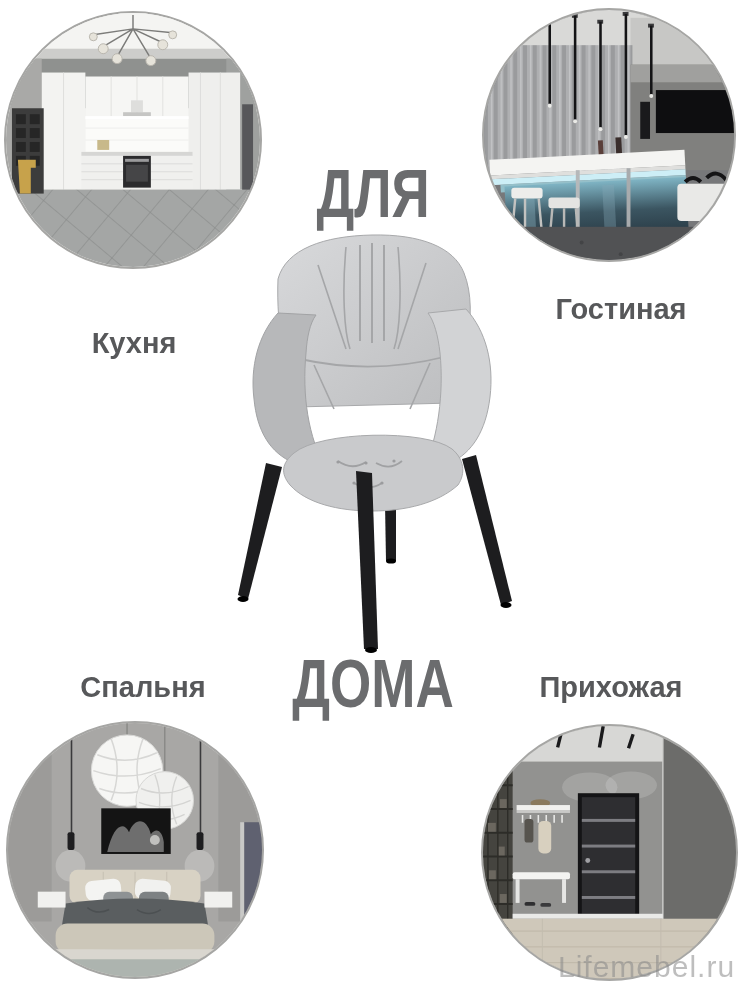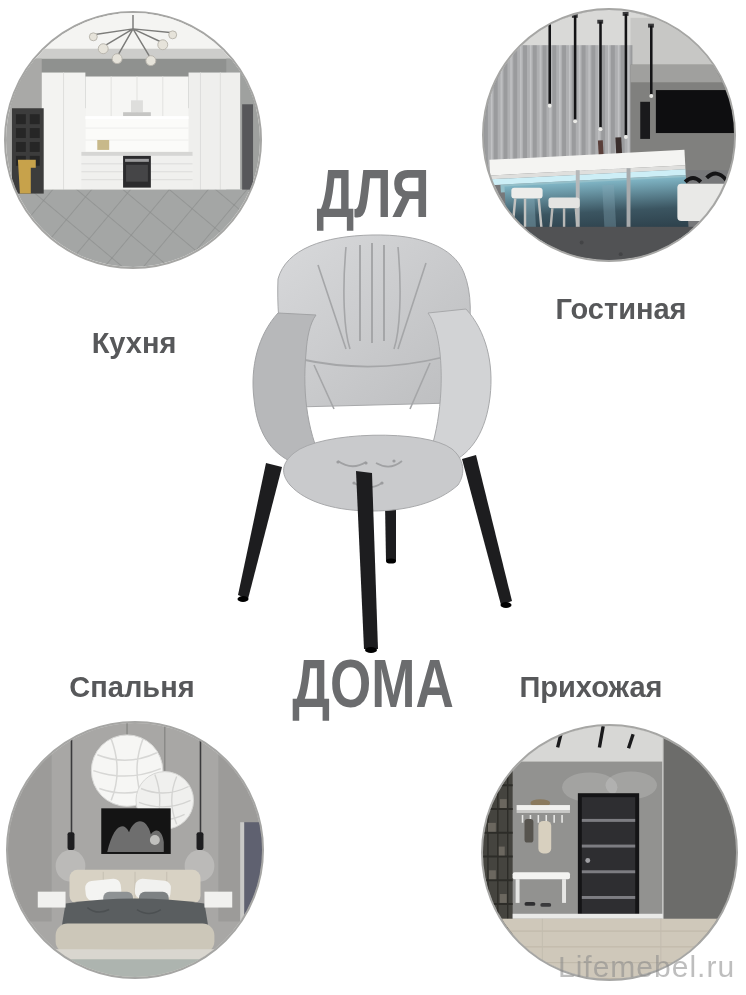--- a/index.html
+++ b/index.html
@@ -16,22 +16,22 @@
   #c-bl{left:6px;  top:721px; width:258px;height:258px;}
   #c-br{left:481px; top:724px; width:257px;height:257px;}
   svg.scene{width:100%;height:100%;display:block;}
 
   .room-label{
     position:absolute;font-weight:bold;font-size:29px;line-height:34px;
     color:#57585a;text-align:center;z-index:2;white-space:nowrap;
   }
   #l-kitchen{left:0;   top:303px;width:268px;margin-top:23px;}
   #l-living{ left:496px;top:292px;width:250px;}
-  #l-bedroom{left:3px; top:670px;width:258px;}
-  #l-hallway{left:462px;top:670px;width:258px;}
+  #l-bedroom{left:14px; top:670px;width:258px;}
+  #l-hallway{left:482px;top:670px;width:258px;}
 
   .big-title{
     position:absolute;left:0;width:746px;text-align:center;
     font-weight:bold;font-size:68px;line-height:70px;color:#6b6c6e;
     transform:scaleX(0.78);transform-origin:50% 50%;z-index:3;
   }
   #t-top{top:158px;}
   #t-bottom{top:648px;}
 
   #chair{position:absolute;left:222px;top:231px;width:300px;height:431px;z-index:2;}

